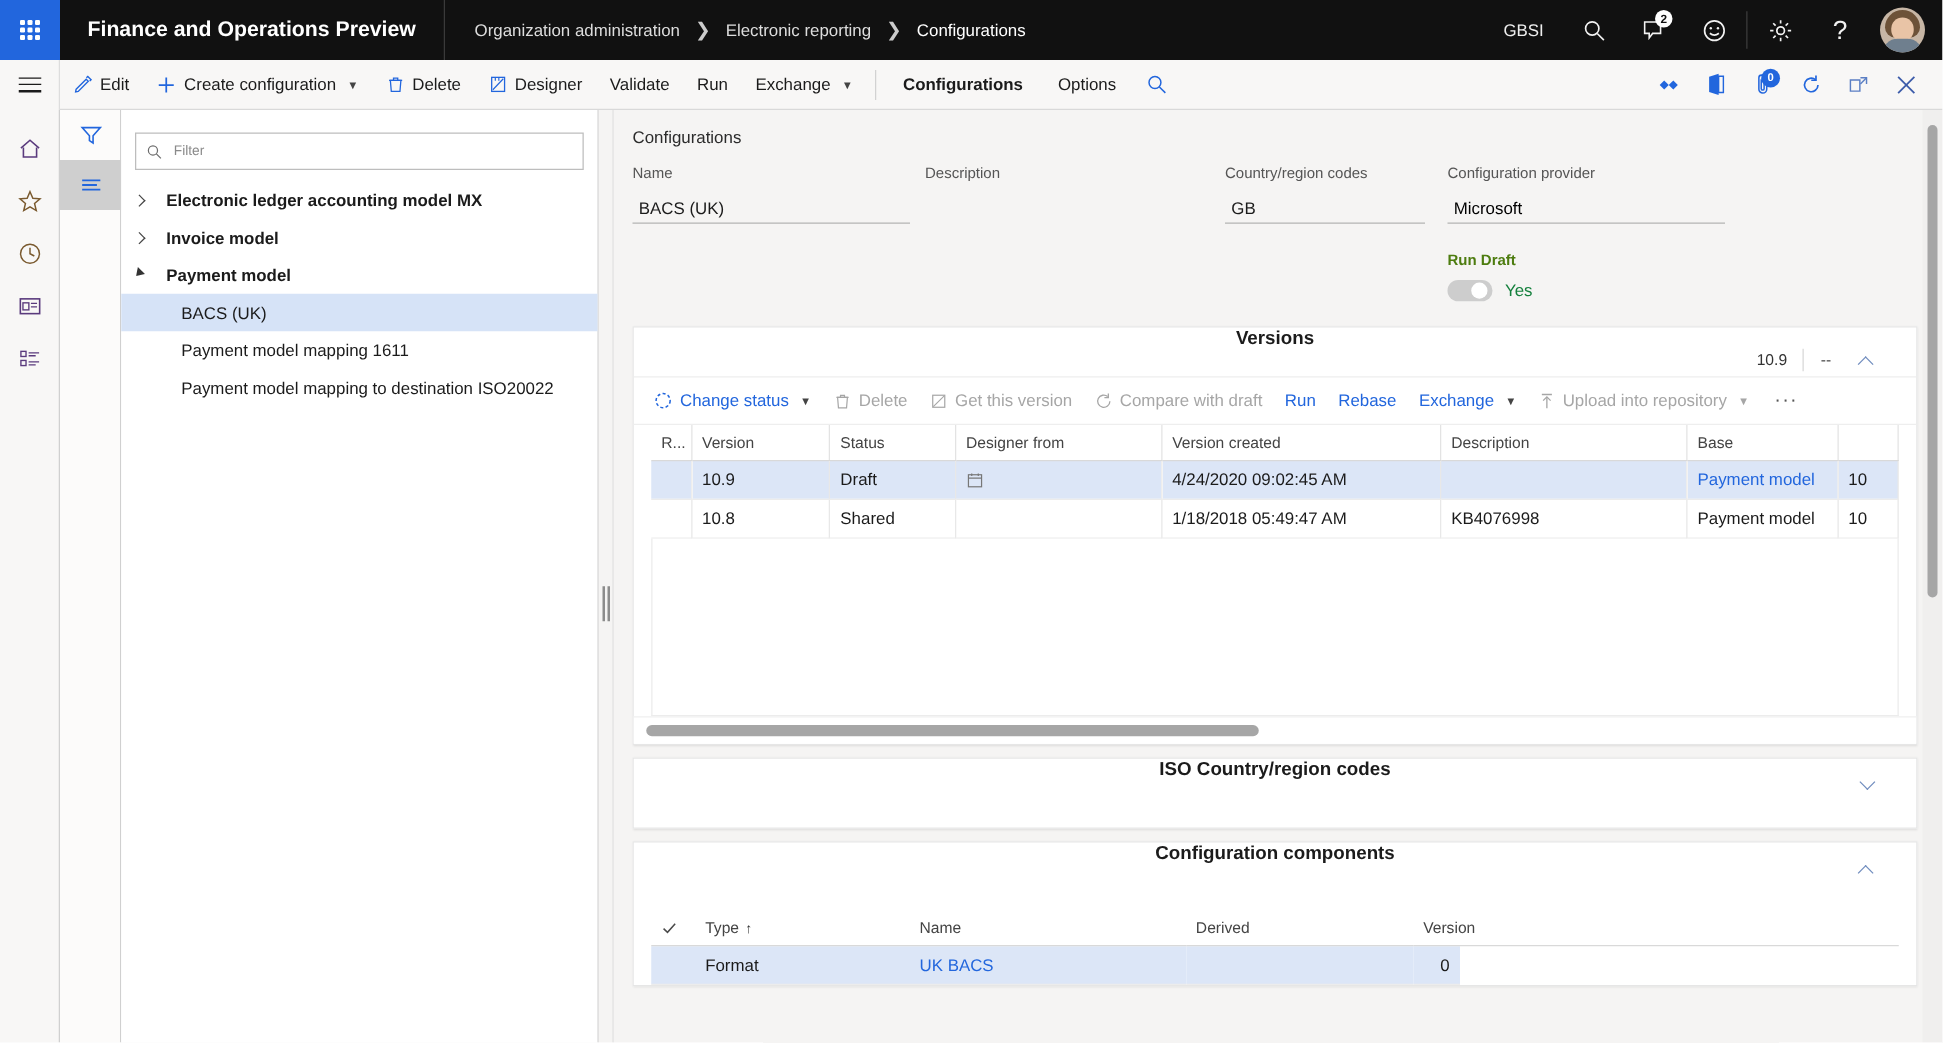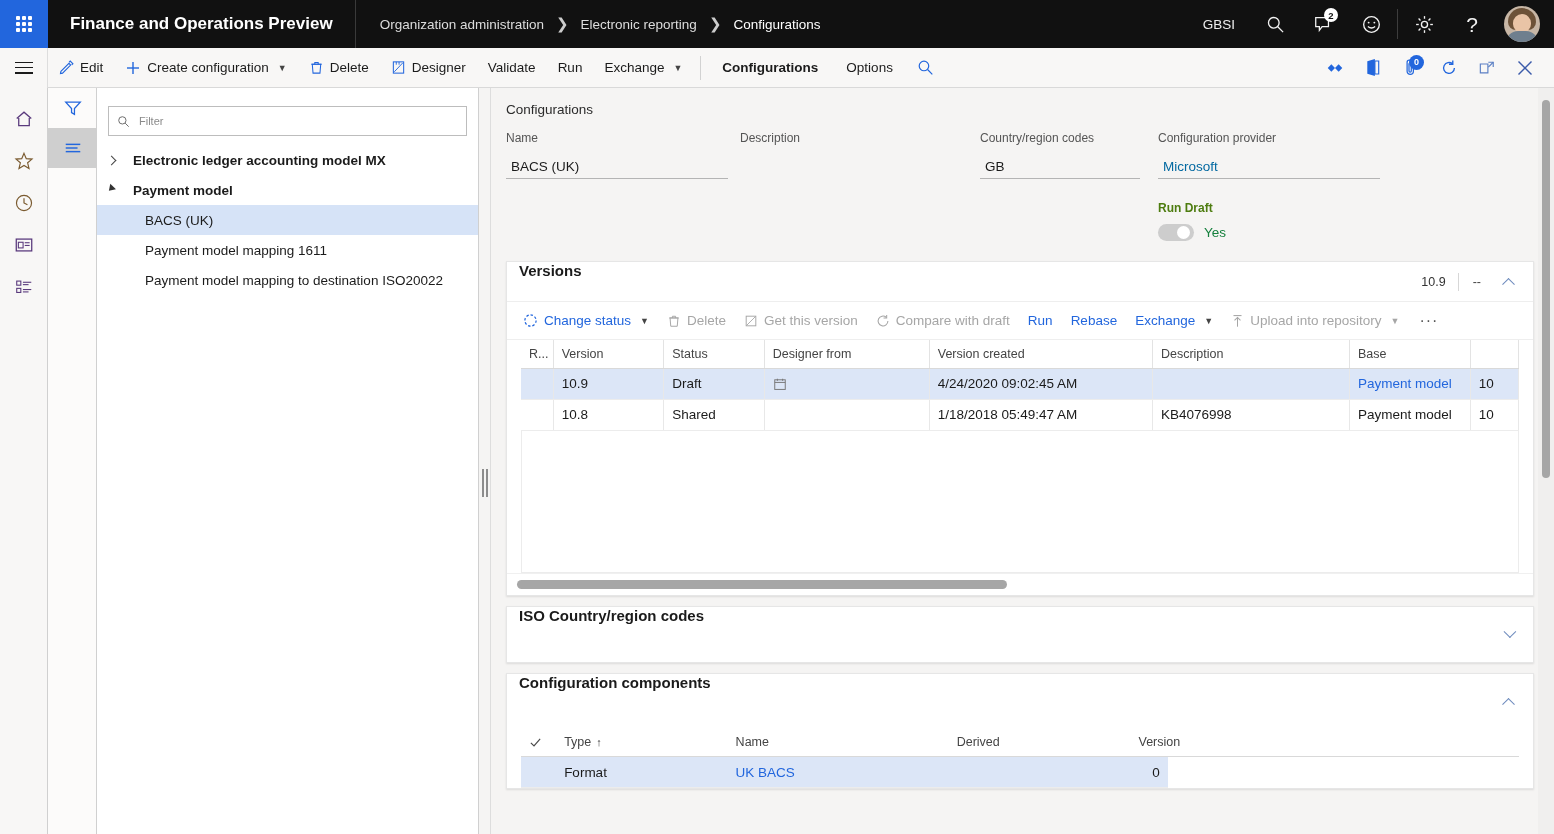--- a/index.html
+++ b/index.html
@@ -178,40 +178,40 @@
   .form-header { padding: 14px 0 0 15px; }
   .form-caption { font-size: 13.5px; color: #2b2b2b; margin-bottom: 14px; }
   .fields { display: flex; gap: 0; }
   .field { margin-right: 6px; }
   .field-label { font-size: 12px; color: #555555; margin-bottom: 9px; }
   .field-input {
     border-bottom: 1px solid #b4b4b4; height: 25px; font-size: 13.5px; color: #1b1b1b;
     display: flex; align-items: center; padding-left: 5px; cursor: text;
     background: transparent;
   }
-  .field-input.link { color: #0369a1; }
+  .field-input.link { color: #000000; }
   .toggle-wrap { display: flex; align-items: center; gap: 10px; margin-top: 9px; }
   .toggle {
     width: 36px; height: 17px; border-radius: 9px; background: #cdcdcd;
     position: relative; cursor: pointer; flex: none;
   }
   .toggle .knob {
     position: absolute; top: 2px; left: 19px; width: 13px; height: 13px;
     border-radius: 50%; background: #ffffff;
   }
   .toggle-txt { font-size: 13.5px; color: #15803d; }
 
   
   .card {
     background: #ffffff; border: 1px solid #e6e6e6; margin: 0 20px 10px 15px;
     box-shadow: 0 0.6px 1.8px rgba(0,0,0,.10);
   }
   .card-head {
-    height: 40px; display: flex; padding: 0 12px;
-    border-bottom: 1px solid #eeeeee; cursor: pointer;
+    height: 40px; display: flex; align-items: center; padding: 0 28px;
+    border-bottom: 1px solid #eeeeee; cursor: pointer; flex-direction: column;
   }
   .card-title { font-size: 15px; font-weight: 600; color: #1b1b1b; }
   .card-head-right { margin-left: auto; display: flex; align-items: center; gap: 0; }
   .card-val { font-size: 12.5px; color: #333; padding-right: 12px; }
   .vsep { width: 1px; height: 18px; background: #d7d7d7; }
   .card-dash { font-size: 12.5px; color: #444; padding: 0 14px; }
   .chevbox { width: 26px; display: flex; align-items: center; justify-content: center; }
   .chev {
     width: 9px; height: 9px; border-right: 1.4px solid #6e8bbd; border-bottom: 1.4px solid #6e8bbd;
   }
@@ -539,20 +539,26 @@
       </span>
       <input type="text" placeholder="Filter" style="">
     </div>
 
     <div class="tree">
       <div class="tree-row">
         <span class="tw">
             <i class="tri-collapsed hollow"></i>
           </span>
         <span class="tree-lbl lvl0">Electronic ledger accounting model MX</span>
+      </div>
+      <div class="tree-row">
+        <span class="tw">
+            <i class="tri-collapsed hollow"></i>
+          </span>
+        <span class="tree-lbl lvl0">Invoice model</span>
       </div>
       <div class="tree-row">
         <span class="tw">
             <i class="tri-expanded"></i>
           </span>
         <span class="tree-lbl lvl0">Payment model</span>
       </div>
       <div class="tree-row sel">
         <span class="tw"></span>
         <span class="tree-lbl lvl1">BACS (UK)</span>

